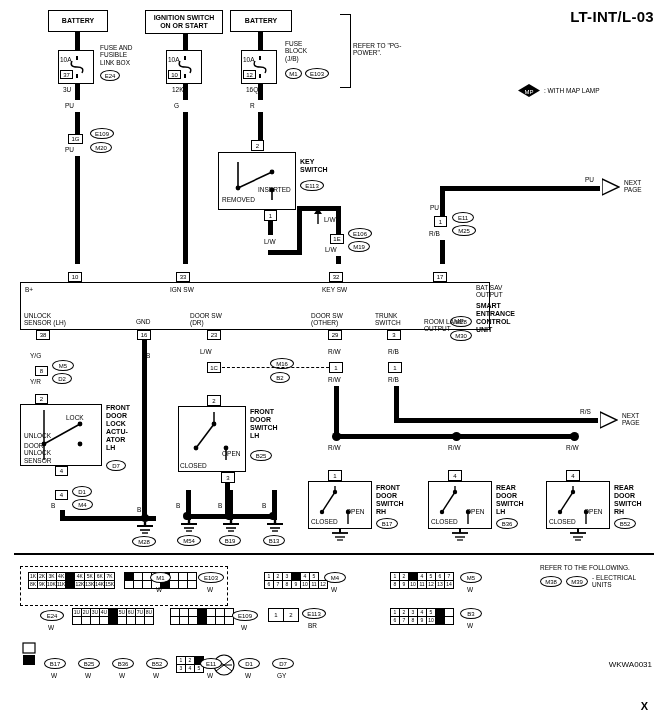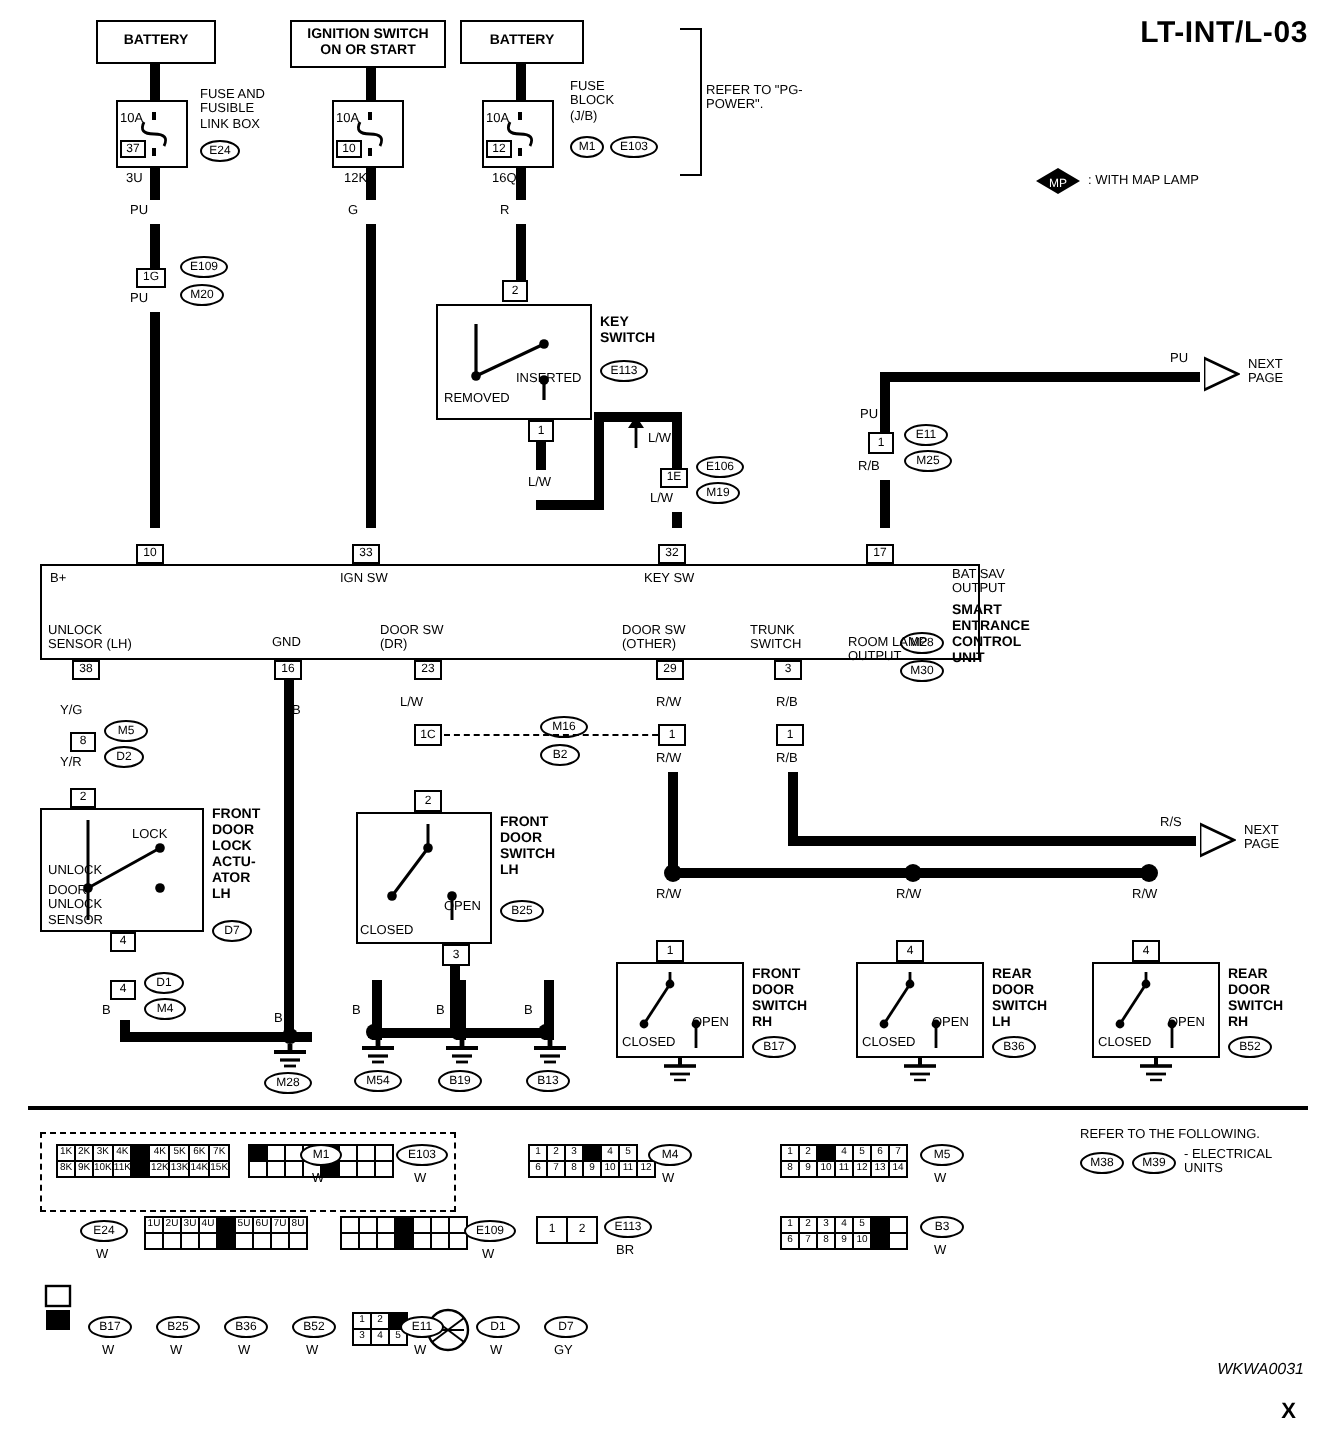--- a/index.html
+++ b/index.html
@@ -712,16 +712,16 @@
   <div class="abs lbl" style="left:245px;top:672px;">W</div>
   <div class="abs oval" style="left:272px;top:658px;width:22px;height:11px;">D7</div>
   <div class="abs lbl" style="left:277px;top:672px;">GY</div>
 
   <div class="abs lbl" style="left:540px;top:564px;width:110px;">REFER TO THE FOLLOWING.</div>
   <div class="abs oval" style="left:540px;top:576px;width:22px;height:11px;">M38</div>
   <div class="abs oval" style="left:566px;top:576px;width:22px;height:11px;">M39</div>
   <div class="abs lbl" style="left:592px;top:574px;width:60px;">- ELECTRICAL
 UNITS</div>
 
-  <div class="abs lbl" style="right:14px;top:680px;font-size:8px;font-style:italic;">WKWA0031</div>
+  <div class="abs lbl" style="right:14px;top:660px;font-size:8px;">WKWA0031</div>
   <div class="abs" style="right:18px;top:700px;font-size:11px;font-weight:bold;">X</div>
 
 </div>
 
 </body></html>

